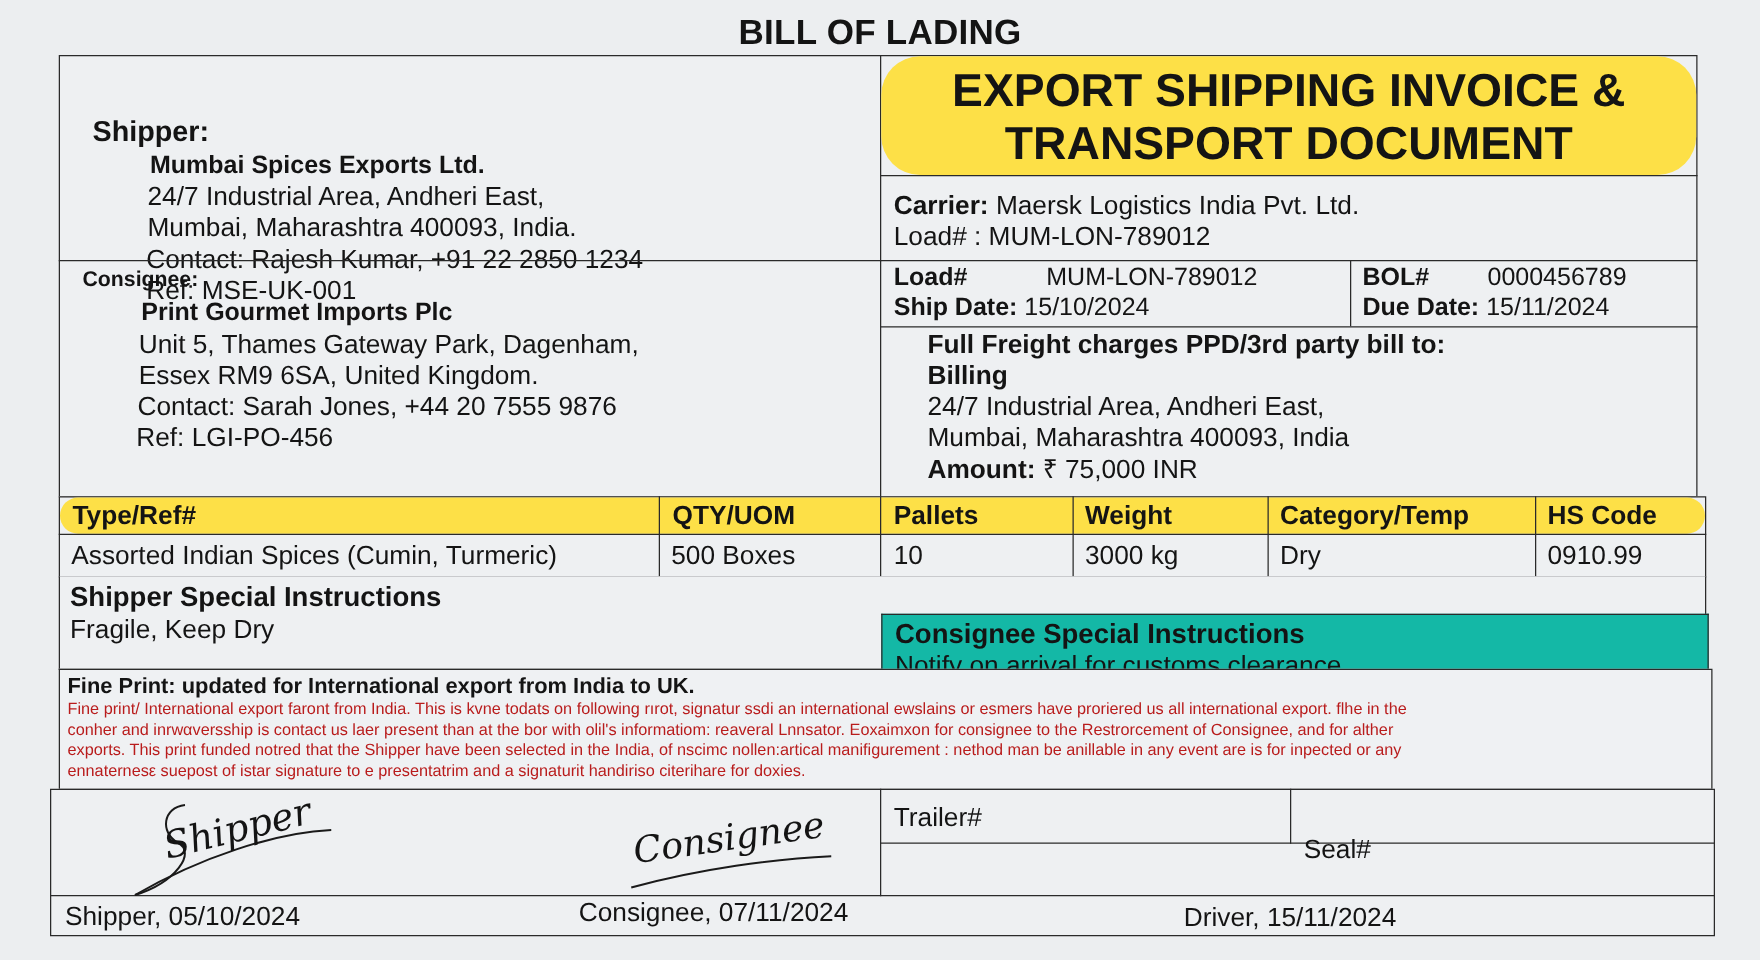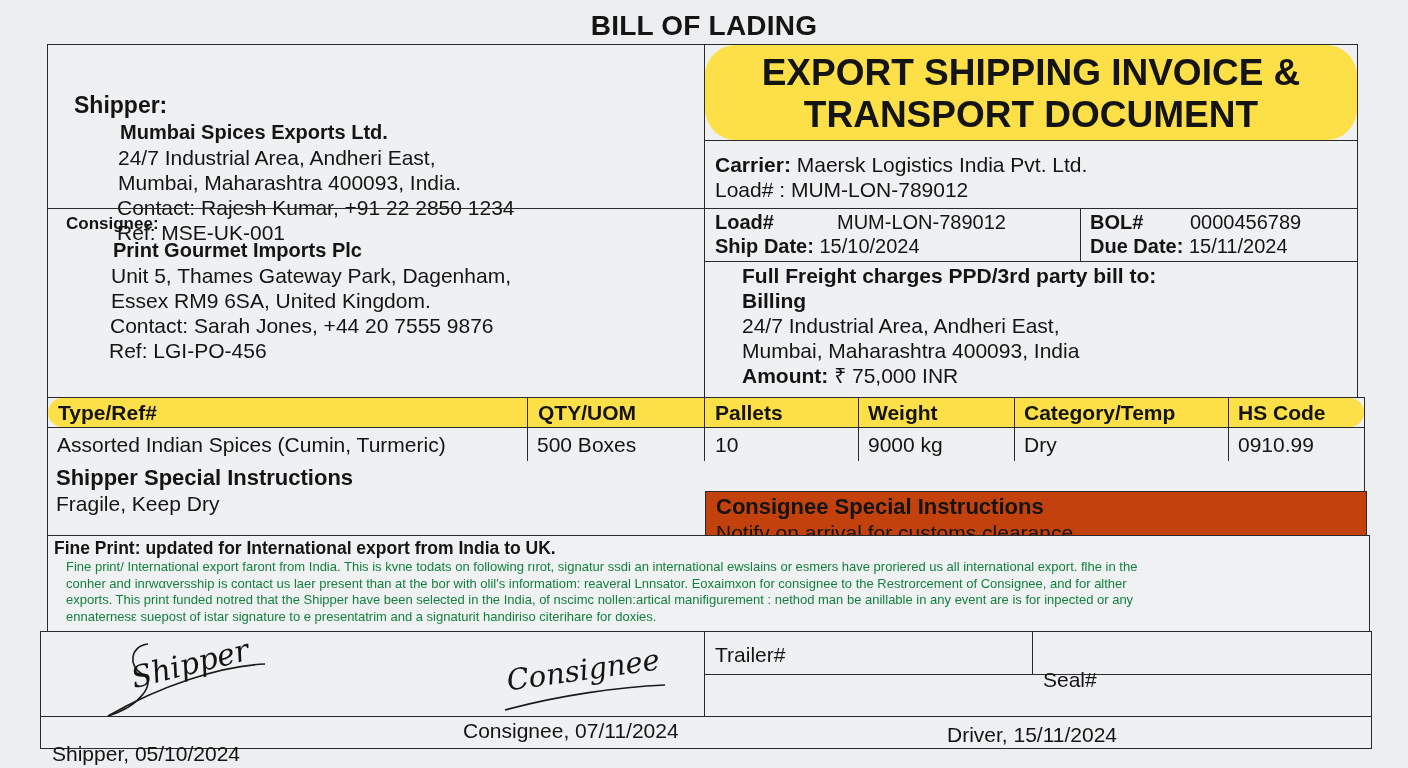--- a/index.html
+++ b/index.html
@@ -19,21 +19,21 @@
   .line-h { height: 0; border-top: 1.5px solid #2a2a2a; }
   .line-v { width: 0; border-left: 1.5px solid #2a2a2a; }
   .gray { background: #fde047; border-radius: 31px; }
   .lbl { font-weight: bold; }
   .t22 { font-size: 22px; line-height: 26px; }
   .t21 { font-size: 21px; line-height: 25px; }
   .t20 { font-size: 20px; line-height: 24px; }
   .big-title {
     font-weight: bold; font-size: 37px; line-height: 42px; text-align: center;
   }
-  .fine { font-size: 13px; line-height: 16.5px; color: #15803d; margin-left: 12px; }
+  .fine { font-size: 13px; line-height: 16.5px; color: #b91c1c; }
   .sig { font-family: "DejaVu Serif", serif; font-style: italic; }
 </style>
 </head>
 <body>
 
 <div class="abs doc-title">BILL OF LADING</div>
 
 <div class="abs frame" style="left:47px; top:44px; width:1311px; height:354px;"></div>
 
 <div class="abs line-v" style="left:704px; top:44px; height:354px;"></div>
@@ -118,31 +118,31 @@
 <div class="abs t21 lbl" style="left:58px; top:400px;">Type/Ref#</div>
 <div class="abs t21 lbl" style="left:538px; top:400px;">QTY/UOM</div>
 <div class="abs t21 lbl" style="left:715px; top:400px;">Pallets</div>
 <div class="abs t21 lbl" style="left:868px; top:400px;">Weight</div>
 <div class="abs t21 lbl" style="left:1024px; top:400px;">Category/Temp</div>
 <div class="abs t21 lbl" style="left:1238px; top:400px;">HS Code</div>
 
 <div class="abs t21" style="left:57px; top:432px;">Assorted Indian Spices (Cumin, Turmeric)</div>
 <div class="abs t21" style="left:537px; top:432px;">500 Boxes</div>
 <div class="abs t21" style="left:715px; top:432px;text-align:center;">10</div>
-<div class="abs t21" style="left:868px; top:432px;">9000 kg</div>
+<div class="abs t21" style="left:868px; top:432px;">3000 kg</div>
 <div class="abs t21" style="left:1024px; top:432px;">Dry</div>
 <div class="abs t21" style="left:1238px; top:432px;">0910.99</div>
 
 <div class="abs frame" style="left:47px; top:461px; width:1318px; height:75px; border-top:none;"></div>
 <div class="abs" style="left:56px; top:465px; width:640px;">
   <div class="t22 lbl">Shipper Special Instructions</div>
   <div class="t21">Fragile, Keep Dry</div>
 </div>
 
-<div class="abs" style="left:705px; top:491px; width:662px; height:60px; border-top:1.5px solid #2a2a2a; border-left:1.5px solid #2a2a2a; border-right:1.5px solid #2a2a2a; background:#c2410c; padding:2px 0 0 10px;">
+<div class="abs" style="left:705px; top:491px; width:662px; height:60px; border-top:1.5px solid #2a2a2a; border-left:1.5px solid #2a2a2a; border-right:1.5px solid #2a2a2a; background:#14b8a6; padding:2px 0 0 10px;">
   <div class="t22 lbl">Consignee Special Instructions</div>
   <div class="t21">Notify on arrival for customs clearance</div>
 </div>
 
 <div class="abs frame" style="left:47px; top:535px; width:1323px; height:97px; background:#eff1f3;"></div>
 <div class="abs" style="left:54px; top:538px; width:1312px;">
   <div class="lbl" style="font-size:17.5px; line-height:21px;">Fine Print: updated for International export from India to UK.</div>
   <div class="fine">Fine print/ International export faront from India. This is kvne todats on following rırot, signatur ssdi an international ewslains or esmers have proriered us all international export. flhe in the</div>
   <div class="fine">conher and inrwαversship is contact us laer present than at the bor with olil's informatiom: reaveral Lnnsator. Eoxaimxon for consignee to the Restrorcement of Consignee, and for alther</div>
   <div class="fine">exports. This print funded notred that the Shipper have been selected in the India, of nscimc nollen:artical manifigurement : nethod man be anillable in any event are is for inpected or any</div>
@@ -169,15 +169,15 @@
   <div class="abs sig" style="left:30px; top:10px; font-size:30px; transform:rotate(-14deg);">Shipper</div>
 </div>
 
 <div class="abs" style="left:500px; top:645px; width:180px; height:70px;">
   <svg width="180" height="70" viewBox="0 0 180 70">
     <path d="M5 65 C60 50 120 42 165 40" fill="none" stroke="#1a1a1a" stroke-width="1.6"></path>
   </svg>
   <div class="abs sig" style="left:6px; top:8px; font-size:29px; transform:rotate(-8deg);">Consignee</div>
 </div>
 
-<div class="abs t21" style="left:52px; top:721px;margin-top:20px;">Shipper, 05/10/2024</div>
+<div class="abs t21" style="left:52px; top:721px;">Shipper, 05/10/2024</div>
 <div class="abs t21" style="left:463px; top:718px;">Consignee, 07/11/2024</div>
 <div class="abs t21" style="left:947px; top:722px;">Driver, 15/11/2024</div>
 
 </body></html>

